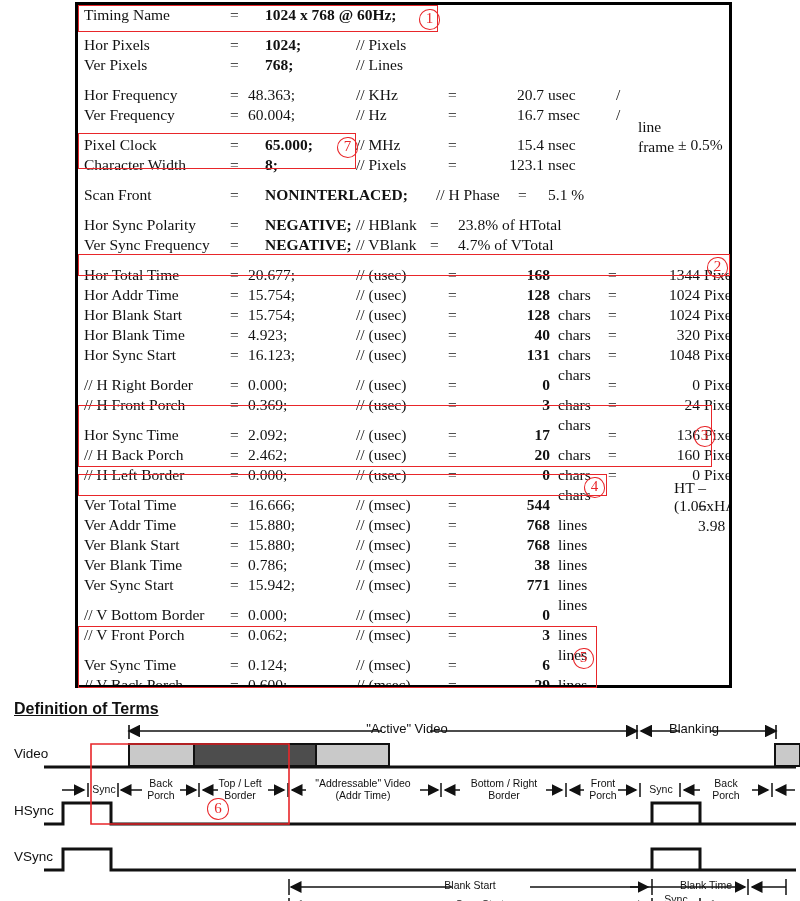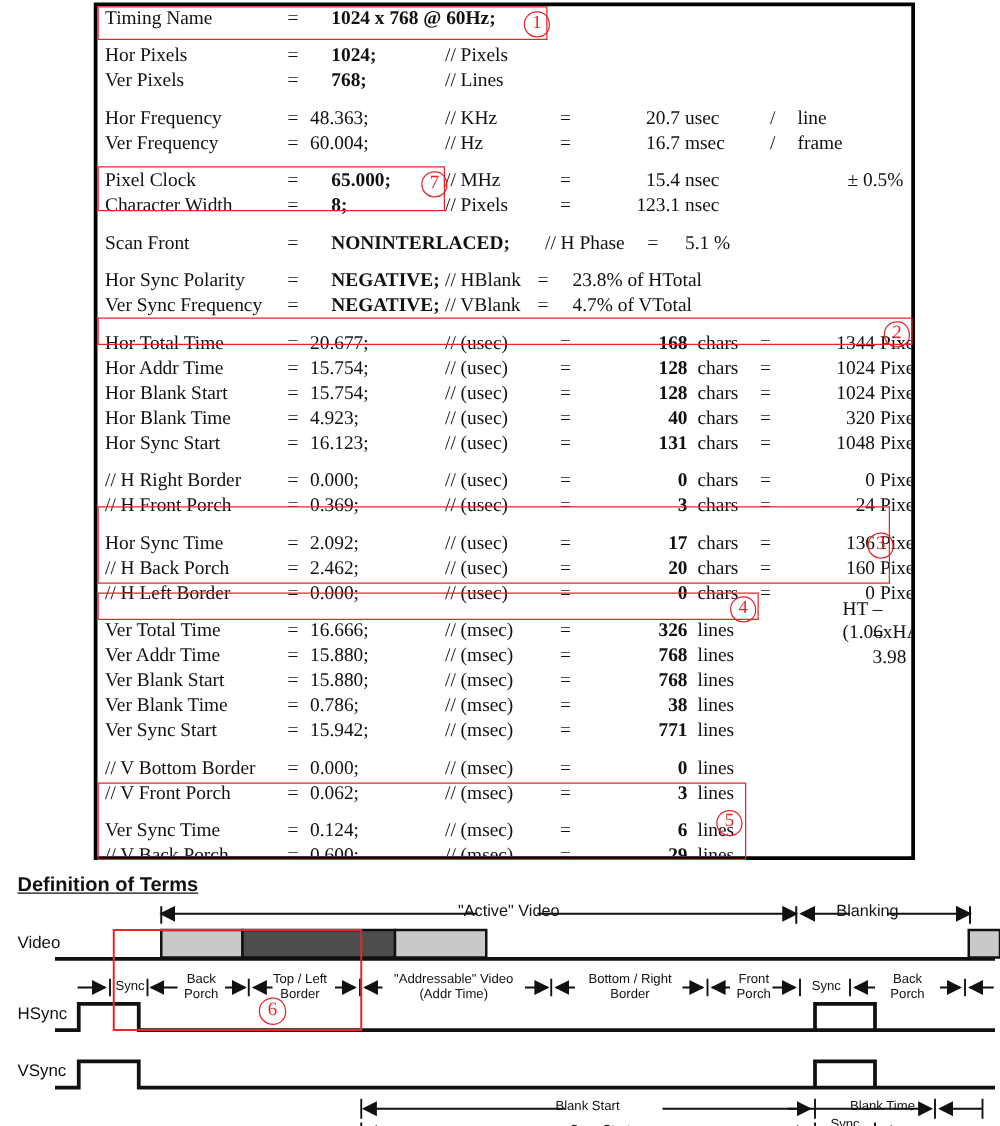--- a/index.html
+++ b/index.html
@@ -35,29 +35,29 @@
   }
   .trow.gap { height: 10px; }
 
   .c-label  { position: absolute; left: 6px;   }
   .c-eq     { position: absolute; left: 152px; }
   .c-val    { position: absolute; left: 187px; font-weight: bold; }
   .c-valn   { position: absolute; left: 170px; }
   .c-unit   { position: absolute; left: 278px; }
   .c-eq2    { position: absolute; left: 370px; }
   .c-num    { position: absolute; left: 398px; width: 74px; text-align: right; font-weight: bold;}
-  .c-chars  { position: absolute; left: 480px; }
+  .c-chars  { position: absolute; left: 480px; margin-top: 20px; }
   .c-eq3    { position: absolute; left: 530px; }
   .c-px     { position: absolute; left: 548px; width: 74px; text-align: right; }
   .c-pxu    { position: absolute; left: 626px; }
   .f-eq    { position: absolute; left: 370px; }
   .f-res   { position: absolute; left: 398px; width: 68px; text-align: right; }
   .f-resu  { position: absolute; left: 470px; }
   .f-slash { position: absolute; left: 538px; }
-  .f-per   { position: absolute; left: 560px; }
+  .f-per   { position: absolute; left: 560px; margin-top: 32px; }
   .f-tol   { position: absolute; left: 600px; }
 
   .p-unit  { position: absolute; left: 278px; }
   .p-eq    { position: absolute; left: 352px; }
   .p-pct   { position: absolute; left: 380px; }
 
   .s-unit  { position: absolute; left: 358px; }
   .s-eq    { position: absolute; left: 440px; }
   .s-pct   { position: absolute; left: 470px; }
 
@@ -338,21 +338,21 @@
           <span class="c-px">0</span>
           <span class="c-pxu">Pixels</span>
         </div>
         <div class="trow gap"></div>
         <div class="trow">
           <span class="c-label">Ver Total Time</span>
           <span class="c-eq">=</span>
           <span class="c-valn">16.666;</span>
           <span class="c-unit">// (msec)</span>
           <span class="c-eq2">=</span>
-          <span class="c-num">326</span>
+          <span class="c-num">544</span>
           <span class="c-chars">lines</span>
         </div>
         <div class="trow">
           <span class="c-label">Ver Addr Time</span>
           <span class="c-eq">=</span>
           <span class="c-valn">15.880;</span>
           <span class="c-unit">// (msec)</span>
           <span class="c-eq2">=</span>
           <span class="c-num">768</span>
           <span class="c-chars">lines</span>

